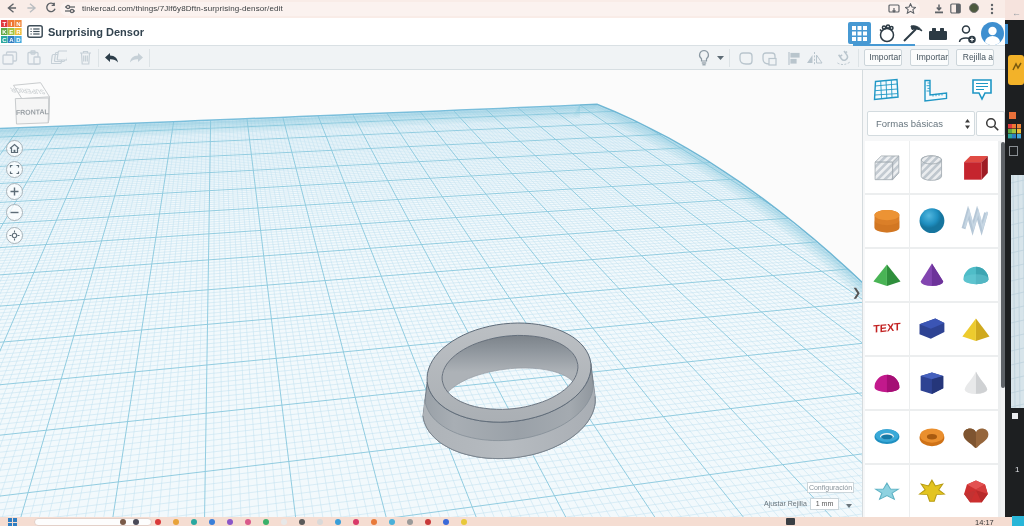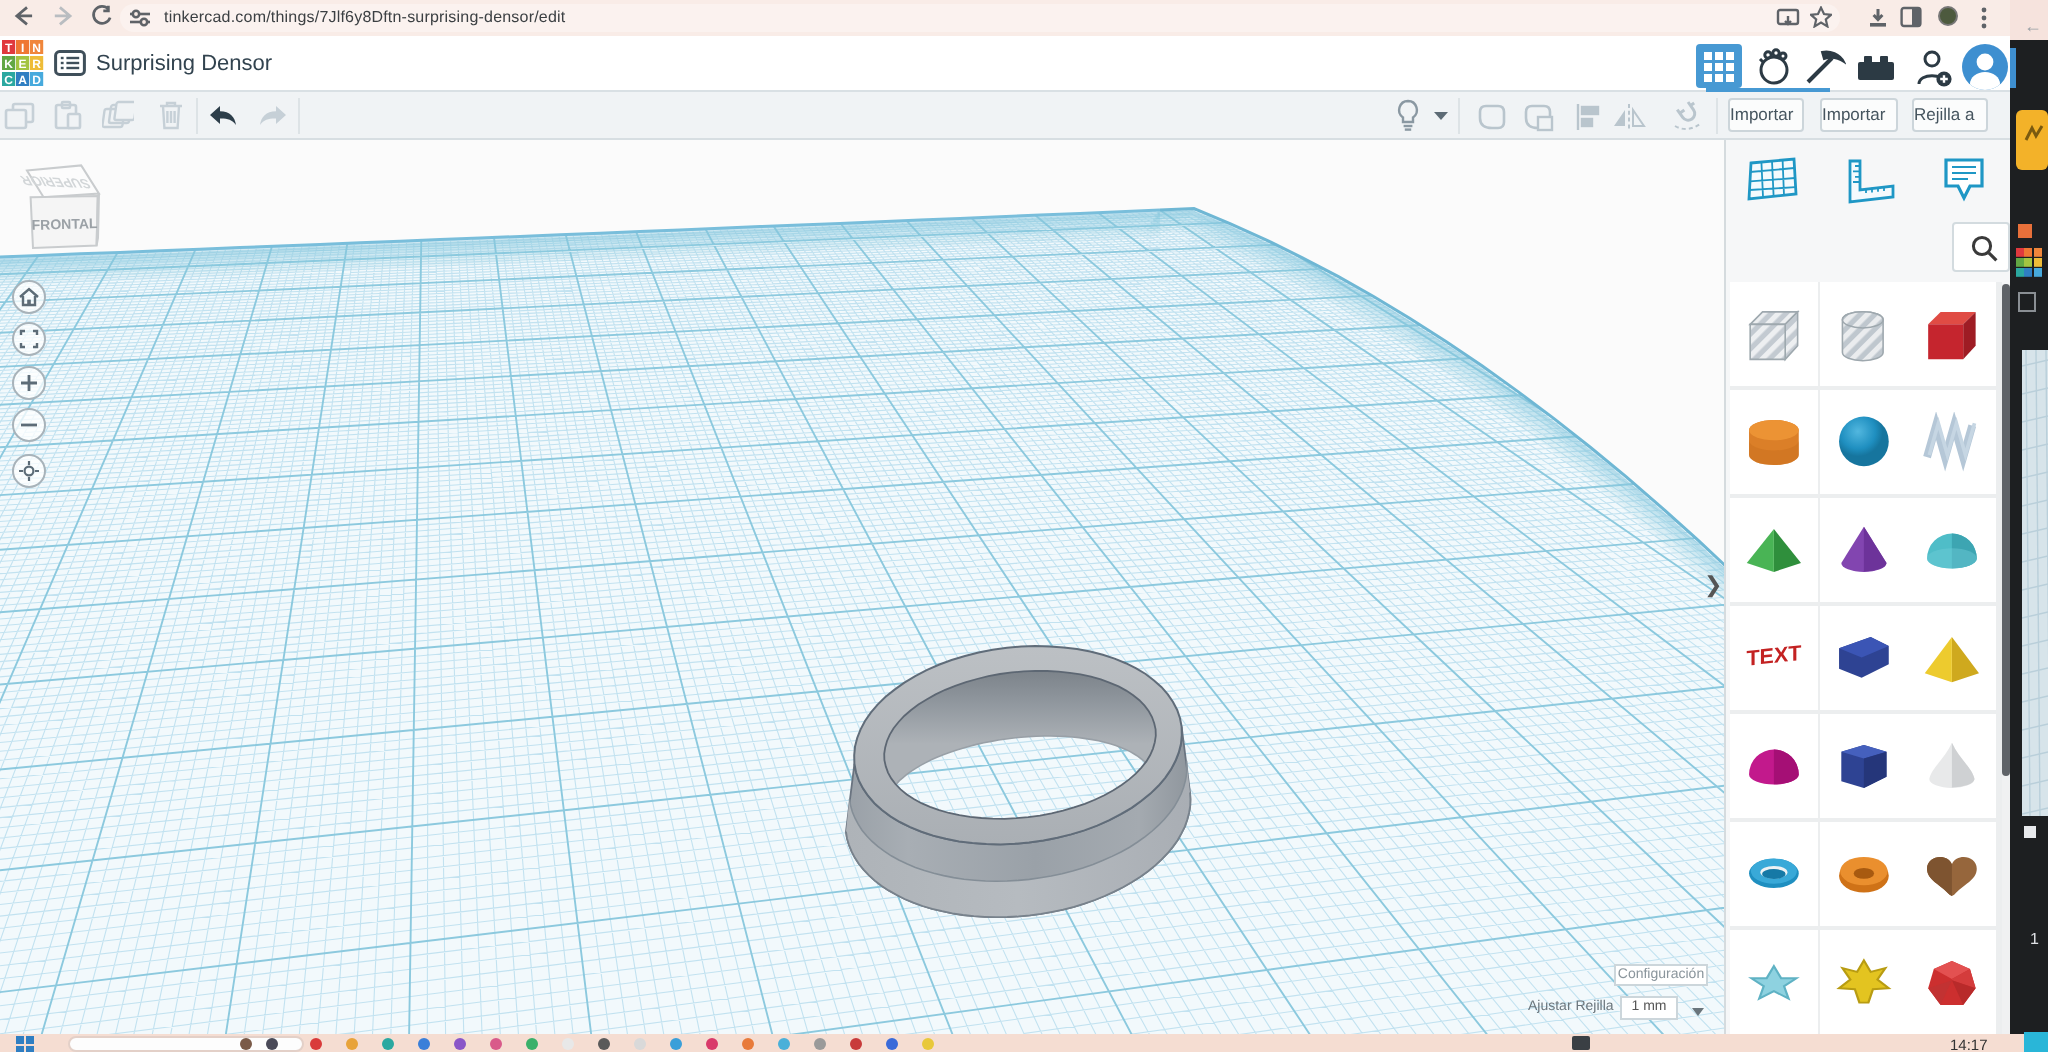--- a/index.html
+++ b/index.html
@@ -2,26 +2,26 @@
 <html><head><meta charset="utf-8"><style>
 *{margin:0;padding:0;box-sizing:border-box}
 html,body{width:1024px;height:526px;overflow:hidden}
 body{font-family:"Liberation Sans",sans-serif;position:relative;background:#fff}
 .abs{position:absolute}
 
 #bbar{left:0;top:0;width:1005px;height:18px;background:#f9ece7}
 #url{left:82px;top:3.5px;font-size:8px;color:#3c4043;letter-spacing:0.1px}
 
 #hdr{left:0;top:18px;width:1005px;height:28px;background:#fff;border-bottom:1px solid #d9e0e4}
-#title{left:48px;top:8px;font-size:11px;font-weight:normal;color:#32434f}
+#title{left:48px;top:8px;font-size:11px;font-weight:bold;color:#32434f}
 .hbtn{top:4px;width:23px;height:22px;border-radius:2px}
 
 #tbar{left:0;top:46px;width:1005px;height:24px;background:#f0f3f5;border-bottom:1px solid #d7dee2}
 .tsep{top:3px;width:1px;height:18px;background:#dde3e6}
-.tbtn{top:3px;height:17px;font-size:8.5px;color:#46555f;background:#fbfcfc;border:1px solid #ccd5da;border-radius:2px;line-height:15px;text-align:left;white-space:nowrap}
+.tbtn{top:3px;height:17px;font-size:8.5px;color:#46555f;background:#fbfcfc;border:1px solid #ccd5da;border-radius:2px;line-height:15px;text-align:right;white-space:nowrap}
 
 #cv{left:0;top:70px;width:862px;height:447px;background:#fbfbfb;overflow:hidden}
 
 .nc{left:6px;width:17px;height:17px;border-radius:50%;background:rgba(255,255,255,0.75);border:1px solid #a8b3ba;color:#5d6c77;text-align:center}
 
 #sb{left:862px;top:70px;width:143px;height:447px;background:#f6f7f8;border-left:1px solid #d5dbde;overflow:hidden}
 .box{background:#fff;border:1px solid #d3dbdf;border-radius:2px}
 .cell{background:#fff}
 
 #dk{left:1005px;top:0;width:19px;height:526px;background:#1d1f21}
@@ -390,20 +390,27 @@
       </g>
     </svg>
 <svg class="abs" style="left:108px;top:8px" width="22" height="25" viewBox="0 0 22 25">
       <g fill="#fff" stroke="#1f97c5" stroke-width="1.6">
         <path d="M2 2 H20 V15 H14 L11 21 L8 15 H2 Z"></path>
         <g stroke-width="1.1">
           <path d="M5 5.5 H17 M5 8.5 H17 M5 11.5 H13"></path>
         </g>
       </g>
     </svg>
+<div class="box abs" style="left:4px;top:41px;width:108px;height:25px">
+      <span style="position:absolute;left:8px;top:6px;font-size:9.5px;color:#67757e">Formas básicas</span>
+      <svg class="abs" style="left:97px;top:7px" width="5" height="10" viewBox="0 0 5 10">
+        <path d="M2.5 0 L5 3.5 H0 Z" fill="#3b3b3b"></path>
+        <path d="M2.5 10 L0 6.5 H5 Z" fill="#3b3b3b"></path>
+      </svg>
+    </div>
 <div class="box abs" style="left:113px;top:41px;width:29px;height:25px">
       <svg class="abs" style="left:8px;top:5px" width="15" height="15" viewBox="0 0 15 15">
         <circle cx="6" cy="6" r="4.3" fill="none" stroke="#3a3a3a" stroke-width="1.5"></circle>
         <line x1="9.4" y1="9.4" x2="13.2" y2="13.2" stroke="#3a3a3a" stroke-width="1.6"></line>
       </svg>
     </div>
 <div class="abs" style="left:2px;top:71px;width:136px;height:376px;background:#eceeef">
 <div class="cell abs" style="left:0.0px;top:0px;width:44px;height:52px">
         <svg class="abs" style="left:5px;top:11px" width="34" height="30" viewBox="0 0 34 30">
           <g transform="scale(1.13)">

